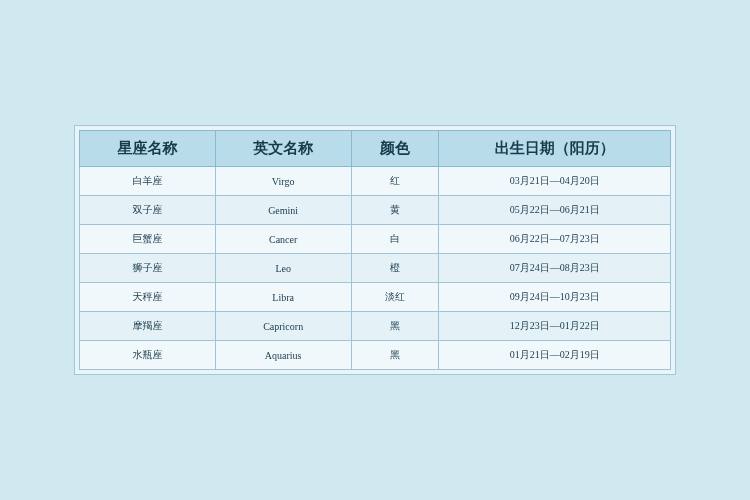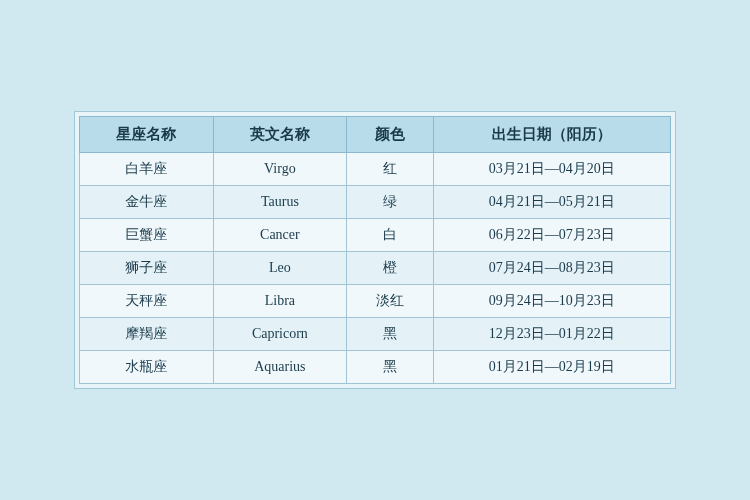--- a/index.html
+++ b/index.html
@@ -36,21 +36,21 @@
       text-align: center;
       font-size: 15px;
       font-weight: bold;
       color: #1a3a4a;
     }
 
     tbody tr td {
       border: 1px solid #a0c4d4;
       padding: 7px 12px;
       text-align: center;
-      font-size: 14px;
+      font-size: 10px;
       color: #1a3a4a;
       background-color: #f0f8fc;
     }
 
     tbody tr:nth-child(even) td {
       background-color: #e4f2f8;
     }
   </style>
 </head>
 <body>
@@ -66,24 +66,24 @@
       </tr>
     </thead>
     <tbody id="table-body">
     <tr>
           <td>白羊座</td>
           <td>Virgo</td>
           <td>红</td>
           <td>03月21日—04月20日</td>
         </tr>
         <tr>
-          <td>金牛座</td>
-          <td>Taurus</td>
-          <td>绿</td>
-          <td>04月21日—05月21日</td>
+          <td>双子座</td>
+          <td>Gemini</td>
+          <td>黄</td>
+          <td>05月22日—06月21日</td>
         </tr>
         <tr>
           <td>巨蟹座</td>
           <td>Cancer</td>
           <td>白</td>
           <td>06月22日—07月23日</td>
         </tr>
         <tr>
           <td>狮子座</td>
           <td>Leo</td>

